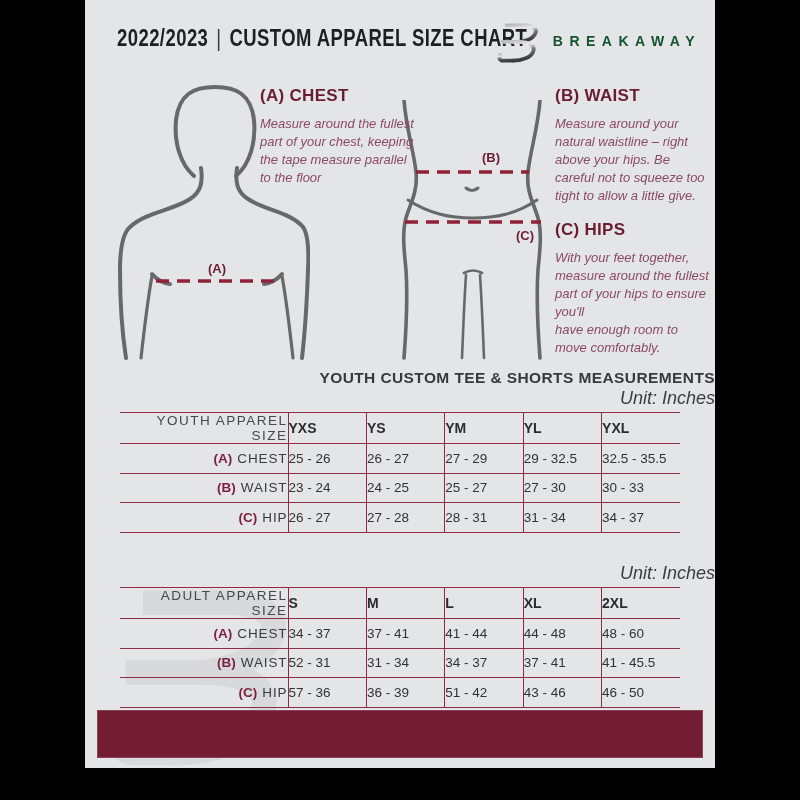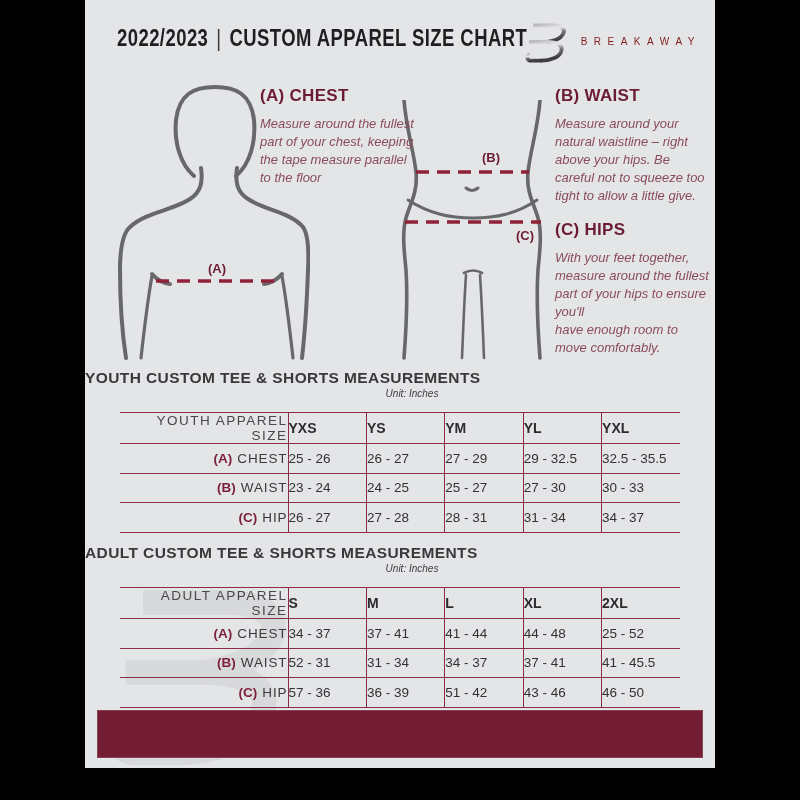--- a/index.html
+++ b/index.html
@@ -14,36 +14,36 @@
   *{box-sizing:border-box;margin:0;padding:0}
   html,body{width:800px;height:800px;overflow:hidden}
   body{background:#000;font-family:"Liberation Sans",sans-serif;position:relative}
   .page{position:absolute;left:85px;top:0;width:630px;height:768px;background:var(--page-bg)}
 
   
   .doc-title{position:absolute;left:32px;top:26px;font-weight:bold;font-size:21px;color:#1f1f21;
              letter-spacing:.5px;white-space:nowrap;transform:scale(.88,1.12);transform-origin:left center}
   .doc-title .sep{font-weight:normal;color:#3a3a3c;margin:0 9px}
   .brand{position:absolute;right:14px;top:18px;display:flex;align-items:center;gap:8px}
-  .brand-name{font-weight:normal;font-size:10px;letter-spacing:6.5px;color:#7f1d1d;white-space:nowrap}
+  .brand-name{font-weight:bold;font-size:14px;letter-spacing:6.5px;color:#14532d;white-space:nowrap}
 
   
   .fig{position:absolute}
   .fig path{fill:none;stroke:var(--line-gray);stroke-linecap:round}
   .fig .dash{stroke:#8f2138;stroke-width:3.4;stroke-dasharray:13 8;stroke-linecap:butt}
   .fig text{font:bold 13px "Liberation Sans",sans-serif;fill:var(--maroon-head)}
   .guide-block{position:absolute}
   .g-head{font-size:17px;font-weight:bold;color:var(--maroon-head);letter-spacing:.3px;margin-bottom:9px}
   .g-body{font-size:13px;font-style:italic;color:var(--maroon-body);line-height:1.38;white-space:pre-line}
 
   
-  .sec-title{position:absolute;left:0;width:100%;text-align:left;font-weight:bold;
+  .sec-title{position:absolute;left:0;width:100%;text-align:right;font-weight:bold;
              font-size:15.5px;color:var(--ink);letter-spacing:.4px}
-  .sec-unit{position:absolute;left:12px;width:100%;text-align:center;font-style:italic;
-            font-size:10px;color:#3d3d3f}
+  .sec-unit{position:absolute;left:0;width:100%;text-align:right;font-style:italic;
+            font-size:18px;color:#3d3d3f}
 
   
   .tbl{position:absolute;left:35px;width:560px;border-collapse:collapse;table-layout:fixed;background:transparent}
   .tbl col.c-label{width:168px}
   .tbl td{height:29.5px;text-align:left;vertical-align:middle;font-size:13.5px;color:#323234;padding:0}
   .tbl tr{border-top:1.5px solid var(--tbl-border);border-bottom:1.5px solid var(--tbl-border)}
   .tbl td+td{border-left:1.5px solid var(--tbl-border)}
   .tbl .col-label{text-align:right;padding-left:16px}
   .tbl .size-head td{font-weight:bold;font-size:14px;color:#2c2c2e}
   .tbl .size-head td.apparel-size{font-weight:normal;font-size:13.5px;color:#48484a;letter-spacing:1.5px}
@@ -174,21 +174,20 @@
         <td class="col-label"><span class="prefix">(C)</span><span class="row-label">HIP</span></td>
         <td>26 - 27</td>
         <td>27 - 28</td>
         <td>28 - 31</td>
         <td>31 - 34</td>
         <td>34 - 37</td>
       </tr>
     </tbody>
   </table>
 
-  <div class="sec-title" style="top:544px">ADULT CUSTOM TEE &amp; SHORTS MEASUREMENTS</div>
   <div class="sec-unit" style="top:563px">Unit: Inches</div>
   <table class="tbl" style="top:587px">
     <colgroup>
         <col class="c-label">
         <col>
         <col>
         <col>
         <col>
         <col>
       </colgroup>
@@ -200,21 +199,21 @@
         <td>L</td>
         <td>XL</td>
         <td>2XL</td>
       </tr>
       <tr>
         <td class="col-label"><span class="prefix">(A)</span><span class="row-label">CHEST</span></td>
         <td>34 - 37</td>
         <td>37 - 41</td>
         <td>41 - 44</td>
         <td>44 - 48</td>
-        <td>25 - 52</td>
+        <td>48 - 60</td>
       </tr>
       <tr>
         <td class="col-label"><span class="prefix">(B)</span><span class="row-label">WAIST</span></td>
         <td>52 - 31</td>
         <td>31 - 34</td>
         <td>34 - 37</td>
         <td>37 - 41</td>
         <td>41 - 45.5</td>
       </tr>
       <tr>

